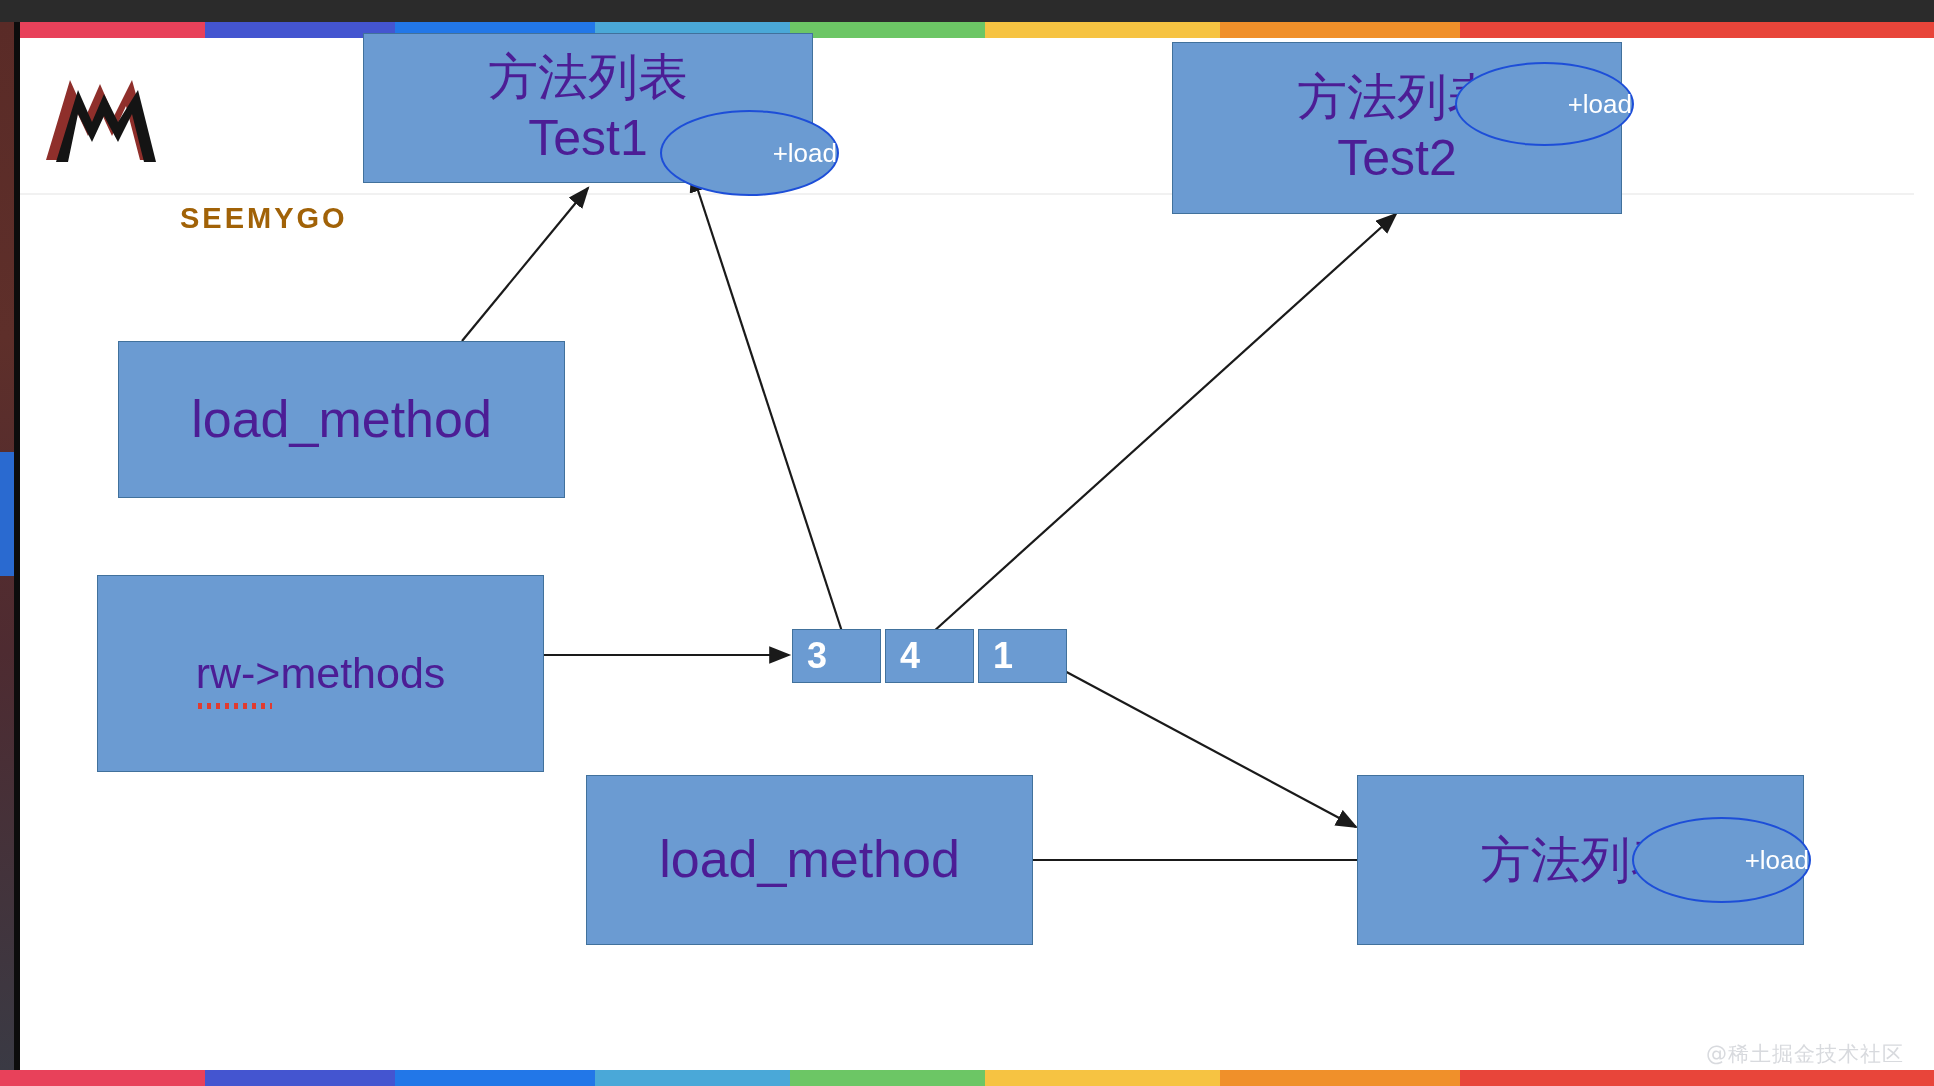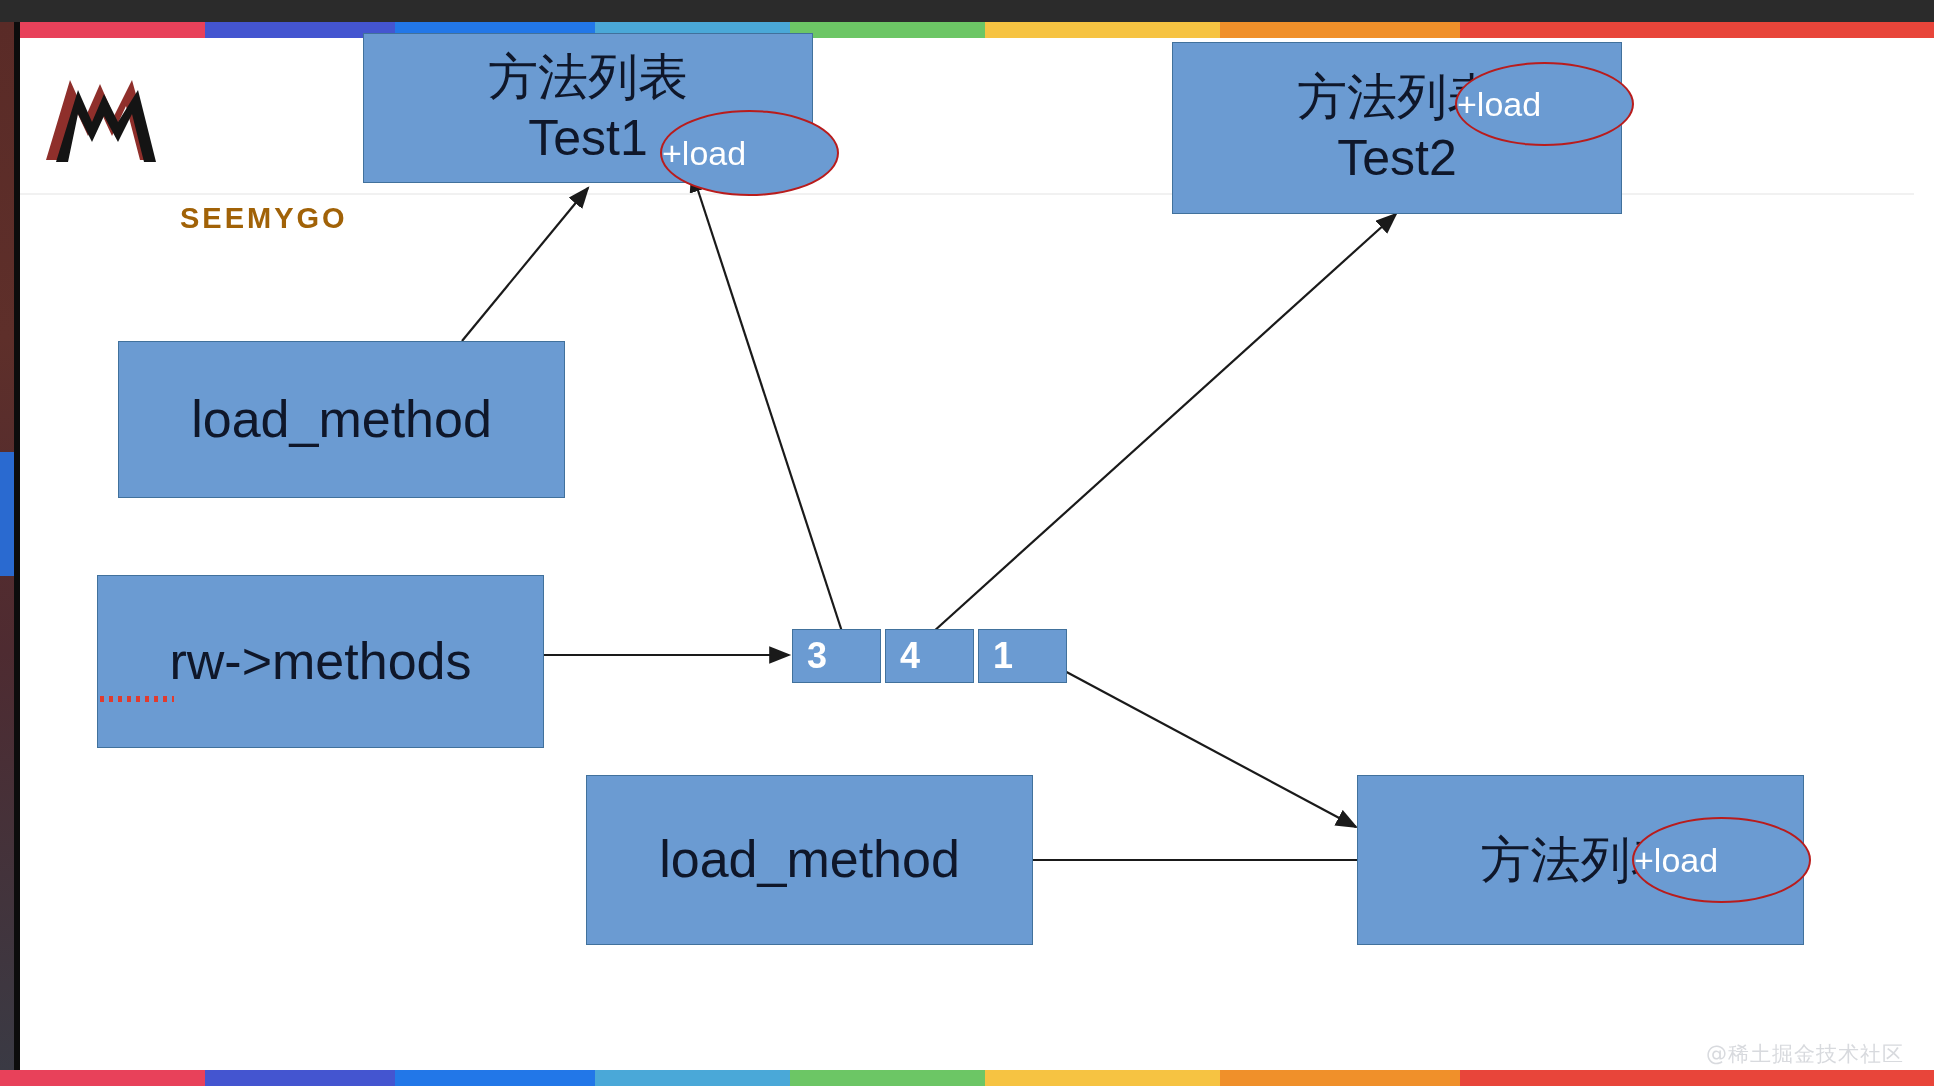--- a/index.html
+++ b/index.html
@@ -24,29 +24,29 @@
   
   .logo{position:absolute;left:40px;top:72px;width:300px;height:90px;}
   .logo svg{display:block;}
   .logo-cn{position:absolute;left:140px;top:96px;font-size:27px;font-weight:700;color:#111;
     letter-spacing:5px;font-family:"DejaVu Sans",sans-serif;}
   .logo-en{position:absolute;left:140px;top:130px;font-size:29px;font-weight:900;color:#a16207;
     letter-spacing:3px;font-family:"Liberation Sans",sans-serif;}
 
   
   .node{position:absolute;background:#6b9bd2;border:1px solid #41719c;box-sizing:border-box;
-    display:flex;flex-direction:column;justify-content:center;
-    color:#0f172a;text-align:center;line-height:1.22;}
+    display:flex;flex-direction:column;align-items:center;justify-content:center;
+    color:#4c1d95;text-align:center;line-height:1.22;}
   .node .ln{display:block;white-space:nowrap;}
   .f-cjk{font-family:"DejaVu Sans",sans-serif;font-weight:400;}
   .f-lat{font-family:"Liberation Sans",sans-serif;font-weight:400;}
 
-  .ellipse{position:absolute;border:2px solid #b91c1c;border-radius:50%;
-    background:#6b9bd2;display:flex;align-items:center;justify-content:flex-start;
-    color:#ffffff;font-size:34px;font-family:"Liberation Sans",sans-serif;}
+  .ellipse{position:absolute;border:2px solid #1d4ed8;border-radius:50%;
+    background:#6b9bd2;display:flex;align-items:center;justify-content:flex-end;
+    color:#ffffff;font-size:26px;font-family:"Liberation Sans",sans-serif;}
 
   .cell{position:absolute;background:#6b9bd2;border:1px solid #41719c;box-sizing:border-box;
     color:#ffffff;font-weight:700;font-size:36px;font-family:"Liberation Sans",sans-serif;
     display:flex;align-items:center;padding-left:14px;}
 
   .spell{position:relative;}
   .spell .sq{position:absolute;left:2px;bottom:-9px;width:74px;height:6px;
     background:repeating-linear-gradient(90deg,#e03b2f 0 4px,transparent 4px 9px);}
 
   svg.links{position:absolute;left:0;top:0;width:1934px;height:1086px;pointer-events:none;}
@@ -119,21 +119,21 @@
     <span class="ln f-lat">Test2</span>
   </div>
   <div class="ellipse" style="left:1455px;top:62px;width:175px;height:80px;">
     <span>+load</span>
   </div>
 
   <div class="node" style="left:118px;top:341px;width:447px;height:157px;font-size:52px;">
     <span class="ln f-lat">load_method</span>
   </div>
 
-  <div class="node" style="left:97px;top:575px;width:447px;height:173px;font-size:52px;">
+  <div class="node" style="left:97px;top:575px;width:447px;height:197px;font-size:43px;">
     <span class="ln f-lat spell">
       <span>rw-&gt;methods</span>
       <i class="sq"></i>
     </span>
   </div>
 
   <div class="node" style="left:586px;top:775px;width:447px;height:170px;font-size:52px;">
     <span class="ln f-lat">load_method</span>
   </div>
 

